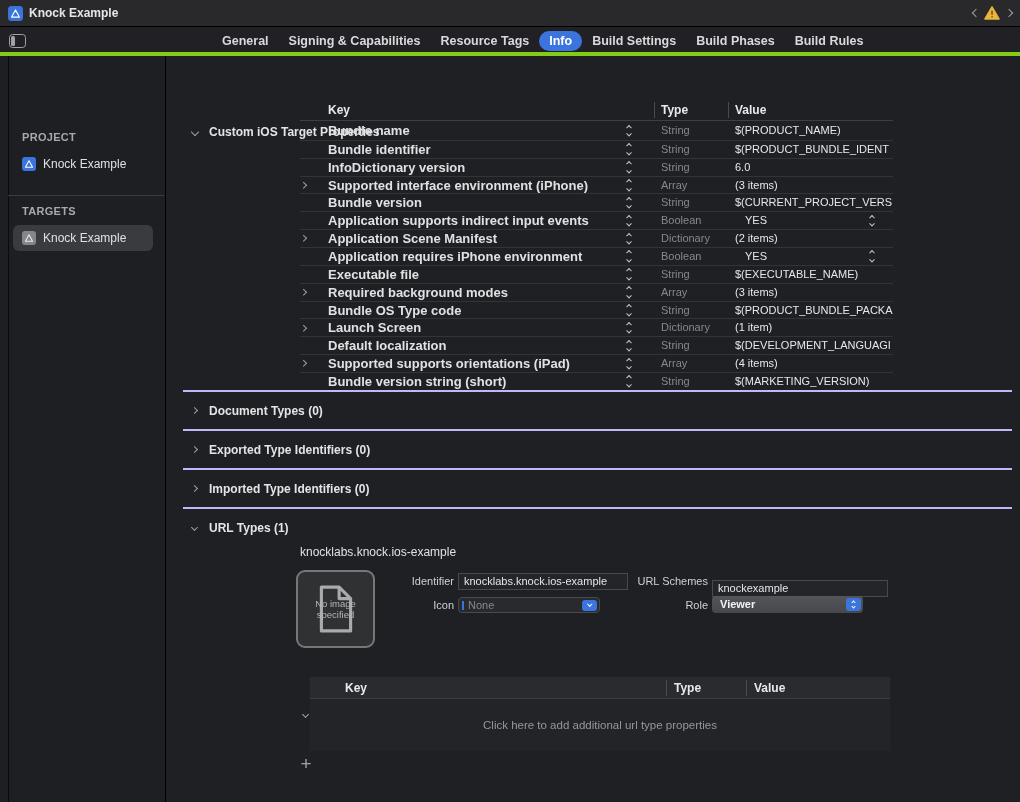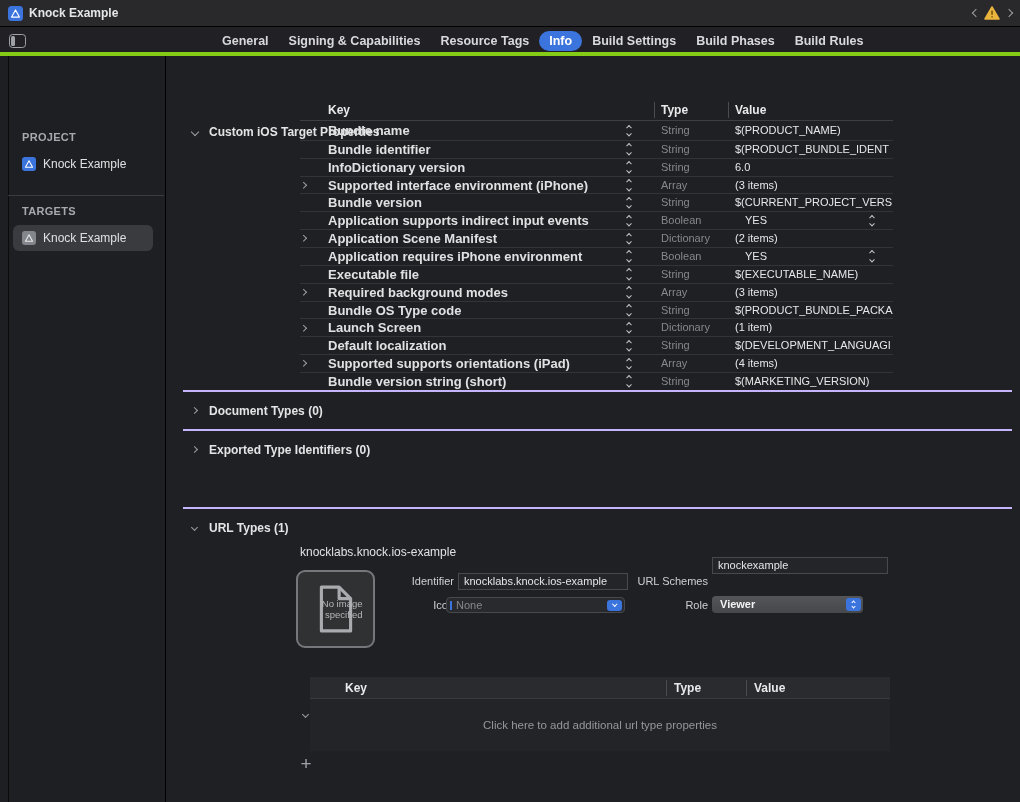--- a/index.html
+++ b/index.html
@@ -64,21 +64,21 @@
 
   .sections{position:absolute;left:17px;top:334px;width:829px;}
   .secrow{height:39px;border-top:2px solid #c4b5fd;position:relative;display:flex;align-items:center;color:#9da0a5;}
   .secrow .seccv{margin-left:9px;}
   .seclabel{font-size:12px;font-weight:bold;color:#e3e4e6;margin-left:12px;}
 
   
   .urlitem-title{position:absolute;left:134px;top:489px;font-size:12px;color:#e0e1e3;}
   .imgwell{position:absolute;left:130px;top:514px;width:79px;height:78px;border:2px solid #75777a;border-radius:9px;background:#2f3133;display:flex;align-items:center;justify-content:center;}
   .imgwell .doc{position:absolute;left:50%;top:50%;transform:translate(-50%,-50%);}
-  .noimg{position:absolute;left:50%;top:50%;transform:translate(-50%,-50%);width:54px;text-align:right;font-size:9.5px;line-height:11px;color:#b6b8bb;}
+  .noimg{position:absolute;left:50%;top:50%;transform:translate(-50%,-50%);width:54px;text-align:center;font-size:9.5px;line-height:11px;color:#b6b8bb;}
 
   .flabel{position:absolute;font-size:11px;color:#cfd0d3;text-align:right;line-height:17px;}
   .tfield{position:absolute;height:17px;background:#242528;border:1px solid #48494c;font-size:11px;line-height:15px;color:#e4e5e7;padding:0 5px;white-space:nowrap;overflow:hidden;}
   .combo{position:absolute;height:16px;background:#292a2d;border:1px solid #48494c;border-radius:4px;}
   .combo .caret{position:absolute;left:3px;top:2.5px;width:2px;height:9px;background:var(--accent);}
   .combo .ctext{position:absolute;left:9px;line-height:14px;font-size:11px;color:#85888c;}
   .combo-btn{position:absolute;right:2px;top:1.5px;width:15px;height:11px;border-radius:3px;background:var(--accent);display:flex;align-items:center;justify-content:center;color:#fff;}
   .combo-btn .chev{width:3.5px;height:3.5px;border-width:1.3px;margin-top:-2px;}
   .popup{position:absolute;height:17px;background:linear-gradient(#545558,#47484b);border-radius:4px;}
   .popup .ptext{position:absolute;left:8px;line-height:17px;font-size:11px;font-weight:bold;color:#f2f3f4;}
@@ -337,20 +337,24 @@
 
     <div class="sections">
         <div class="secrow">
           <span class="chev right seccv"></span>
           <span class="seclabel">Document Types (0)</span>
         </div>
         <div class="secrow">
           <span class="chev right seccv"></span>
           <span class="seclabel">Exported Type Identifiers (0)</span>
         </div>
+        <div class="secrow">
+          <span class="chev right seccv"></span>
+          <span class="seclabel">Imported Type Identifiers (0)</span>
+        </div>
       </div>
     <div class="sections" style="top:451px">
       <div class="secrow">
         <span class="chev down seccv"></span>
         <span class="seclabel">URL Types (1)</span>
       </div>
     </div>
 
     <div class="urlitem-title">knocklabs.knock.ios-example</div>
 
@@ -359,24 +363,24 @@
         <path d="M4 2 h17 l11 11 v31 h-28 z" fill="none" stroke="#a9abae" stroke-width="3" stroke-linejoin="round"></path>
         <path d="M21 2 v11 h11" fill="none" stroke="#a9abae" stroke-width="3" stroke-linejoin="round"></path>
       </svg>
       <div class="noimg">No image specified</div>
     </div>
 
     <div class="flabel" style="left:196px;top:517px;width:92px">Identifier</div>
     <div class="tfield" style="left:292px;top:517px;width:170px">knocklabs.knock.ios-example</div>
 
     <div class="flabel" style="left:420px;top:517px;width:122px">URL Schemes</div>
-    <div class="tfield" style="left:546px;top:501px;width:176px">knockexample</div>
+    <div class="tfield" style="left:546px;top:524px;width:176px">knockexample</div>
 
     <div class="flabel" style="left:196px;top:541px;width:92px">Icon</div>
-    <div class="combo" style="left:280px;top:541px;width:179px">
+    <div class="combo" style="left:292px;top:541px;width:142px">
       <span class="caret"></span>
       <span class="ctext">None</span>
       <span class="combo-btn">
           <span class="chev down"></span>
         </span>
     </div>
 
     <div class="flabel" style="left:420px;top:541px;width:122px">Role</div>
     <div class="popup" style="left:546px;top:540px;width:151px">
       <span class="ptext">Viewer</span>

